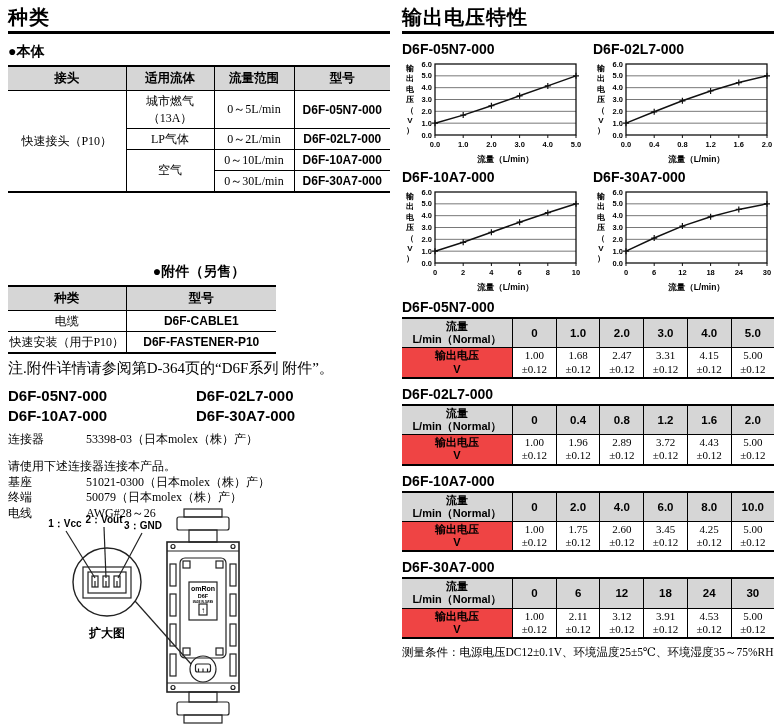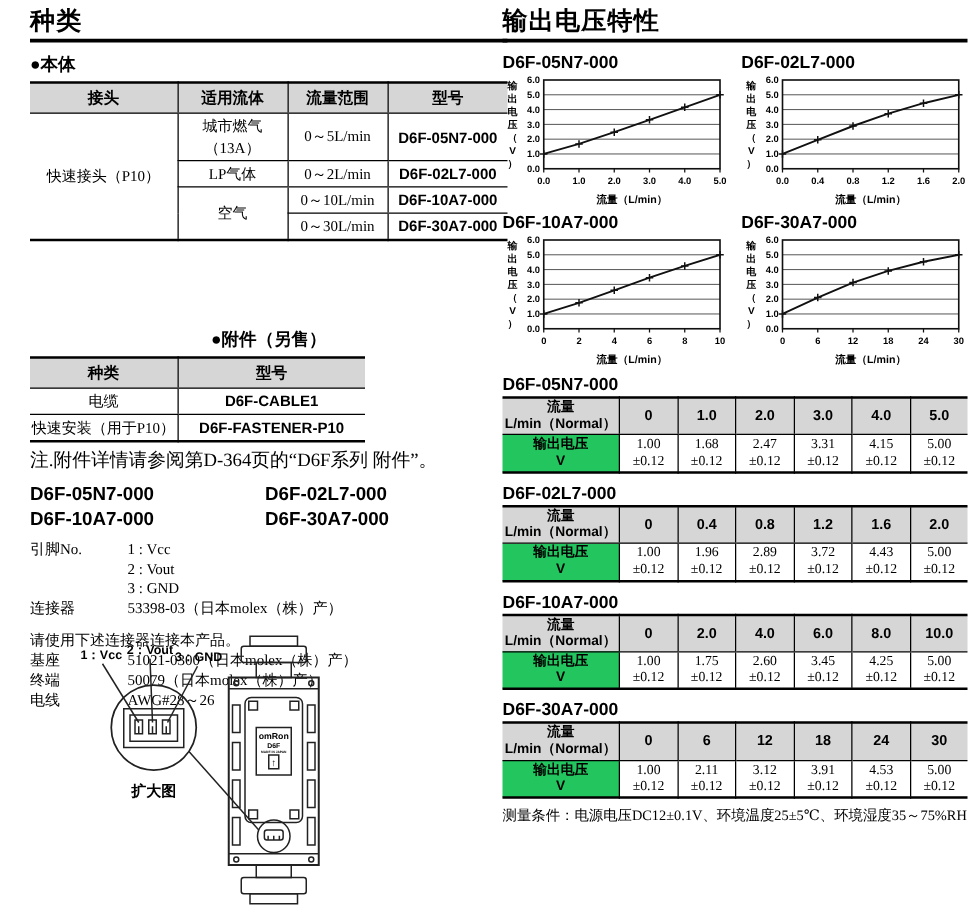--- a/index.html
+++ b/index.html
@@ -2,21 +2,21 @@
 <html><head>
 <meta charset="utf-8">
 <style>
   html,body{margin:0;padding:0;}
   body{
     width:780px;height:727px;position:relative;overflow:hidden;
     background:#fff;color:#000;
     font-family:"Liberation Sans","DejaVu Sans",sans-serif;
   }
   .col{position:absolute;top:6px;}
-  #left{left:24px;width:382px;height:721px;}
+  #left{left:8px;width:382px;height:721px;}
   #right{left:402px;width:372px;}
 
   .sec-title{
     font-size:20px;font-weight:bold;letter-spacing:1px;
     border-bottom:3px solid #000;padding-bottom:2px;line-height:1.15;
   }
   .bullet-label{font-size:14px;font-weight:bold;margin:9px 0 4px;}
 
   .serif{font-family:"Liberation Serif","DejaVu Serif",serif;}
 
@@ -60,23 +60,23 @@
   
   .charts{display:grid;grid-template-columns:1fr 1fr;column-gap:10px;row-gap:2px;margin-top:4px;}
   .ctitle{font-size:14px;font-weight:bold;margin:3px 0 0;}
   .chart-slot svg{display:block;}
 
   .vblock{margin-top:7px;}
   .vtitle{font-size:14px;font-weight:bold;margin-bottom:2px;}
   .vtable{width:100%;border-top:2px solid #000;border-bottom:2px solid #000;text-align:center;}
   .vtable th,.vtable td{border-bottom:1px solid #000;padding:1px 0;}
   .vtable th{background:#d6d6d6;font-weight:bold;font-size:11.5px;}
-  .vtable .lbl{width:93px;font-size:11px;line-height:1.2;}
+  .vtable .lbl{width:110px;font-size:11px;line-height:1.2;}
   .vtable .cl{border-left:1px solid #000;}
-  .vtable td.lbl2{font-weight:bold;font-size:11px;line-height:1.2;background:#22c55e;}
+  .vtable td.lbl2{font-weight:bold;font-size:11px;line-height:1.2;background:#ef4444;}
   .vtable td.vval{
     font-family:"Liberation Serif","DejaVu Serif",serif;
     font-size:11px;line-height:1.2;font-weight:normal;
   }
   .meas-note{font-size:11.5px;margin-top:6px;}
 </style>
 </head>
 <body>
 
 <div id="left" class="col">
@@ -149,28 +149,20 @@
 
 
   <div class="models">
     <div>D6F-05N7-000</div>
     <div>D6F-02L7-000</div>
     <div>D6F-10A7-000</div>
     <div>D6F-30A7-000</div>
   </div>
 
   <div class="conn-block">
-    <div class="kv">
-      <div class="k serif">引脚No.</div>
-      <div class="v serif">
-        <div>1 : Vcc</div>
-        <div>2 : Vout</div>
-        <div>3 : GND</div>
-      </div>
-    </div>
     <div class="kv">
       <div class="k serif">连接器</div>
       <div class="v serif">53398-03（日本molex（株）产）</div>
     </div>
   </div>
 
   <div>
     <div class="use-note serif">请使用下述连接器连接本产品。</div>
     <div class="kv">
       <div class="k serif">基座</div>

